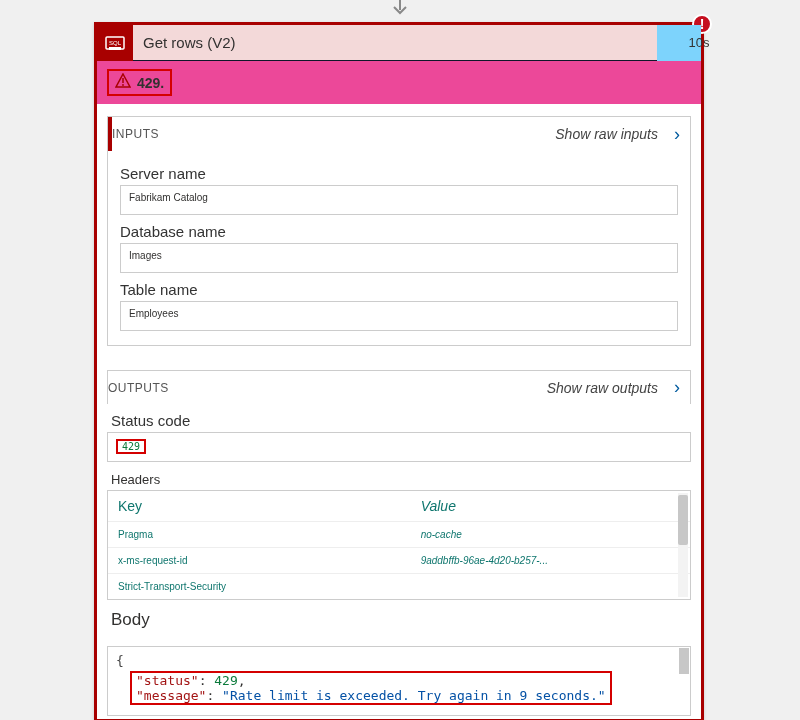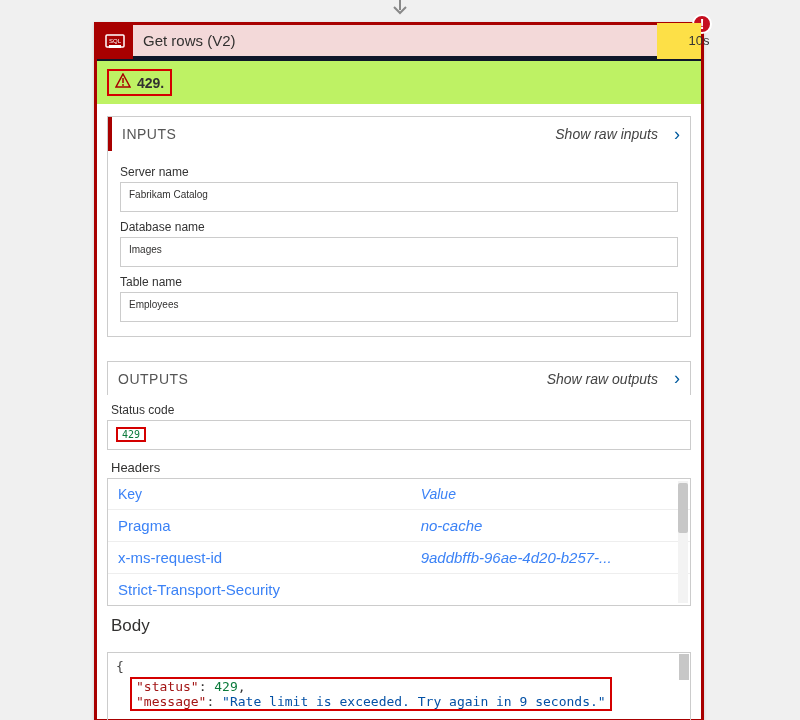--- a/index.html
+++ b/index.html
@@ -35,41 +35,41 @@
     height: 700px;
     background: #fff;
     border: 3px solid #a80000;
     box-shadow: 0 1px 3px rgba(0,0,0,0.15);
   }
   .card-header {
     display: flex;
     align-items: center;
     height: 36px;
     background: #f3d9d9;
-    border-bottom: 5px solid #0f172a;
+    border-bottom: 1px solid #0f172a;
     position: relative;
   }
   .sql-badge {
     width: 36px;
     height: 36px;
     background: #a80000;
     display: flex;
     align-items: center;
     justify-content: center;
   }
   .card-title {
     flex: 1;
     padding-left: 10px;
     font-size: 15px;
     color: #323130;
   }
   .duration-chip {
     width: 44px;
     height: 36px;
-    background: #fde047;
+    background: #7dd3fc;
     display: flex;
     align-items: center;
     justify-content: center;
     color: #333;
     font-size: 13px;
     padding-left: 40px;
   }
   .err-badge {
     position: absolute;
     top: -11px;
@@ -80,21 +80,21 @@
     background: #c50f1f;
     color: #fff;
     font-weight: bold;
     font-size: 14px;
     display: flex;
     align-items: center;
     justify-content: center;
     border: 2px solid #fff;
   }
   .error-bar {
-    background: #bef264;
+    background: #ec4899;
     padding: 8px 10px;
   }
   .error-tag {
     display: inline-flex;
     align-items: center;
     gap: 6px;
     border: 2px solid #d40000;
     padding: 2px 6px;
   }
   .error-tag .code { font-weight: 700; }
@@ -103,39 +103,39 @@
     border: 1px solid #ccc;
   }
   .section-head {
     display: flex;
     align-items: center;
     height: 34px;
     border-left: 4px solid #a80000;
   }
   .section-title {
     flex: 1;
-    padding-left: 10px;
+    padding-left: 0;
     letter-spacing: 0.5px;
-    font-size: 14px;
+    font-size: 12px;
     color: #555;
   }
   .section-raw {
     color: #444;
     font-size: 14px;
     padding-right: 6px;
     font-style: italic;
   }
   .chev {
     padding: 0 10px;
     color: #005a9e;
     font-size: 18px;
   }
   .section-body { padding: 6px 12px 14px 12px; }
   .field-label {
-    font-size: 12px;
+    font-size: 15px;
     color: #333;
     margin-top: 8px;
     margin-bottom: 3px;
   }
   .field-box {
     border: 1px solid #ccc;
     padding: 6px 8px;
     font-size: 10px;
     min-height: 30px;
   }
@@ -149,24 +149,24 @@
   }
   .headers-label { margin: 10px 14px 3px 14px; font-size: 13px; }
   .headers-table {
     margin: 0 10px;
     border: 1px solid #ccc;
     position: relative;
   }
   .headers-row {
     display: flex;
     border-bottom: 1px solid #eee;
-    font-size: 15px;
-    color: #3b82f6;
-  }
-  .headers-row.head { color: #3b82f6; font-size: 14px; }
+    font-size: 10px;
+    color: #0f766e;
+  }
+  .headers-row.head { color: #0f766e; font-size: 14px; }
   .headers-row > div {
     padding: 7px 10px;
     overflow: hidden;
     text-overflow: ellipsis;
     white-space: nowrap;
   }
   .hk { width: 52%; }
   .hv { width: 44%; font-style: italic; }
   .headers-scroll {
     position: absolute;

